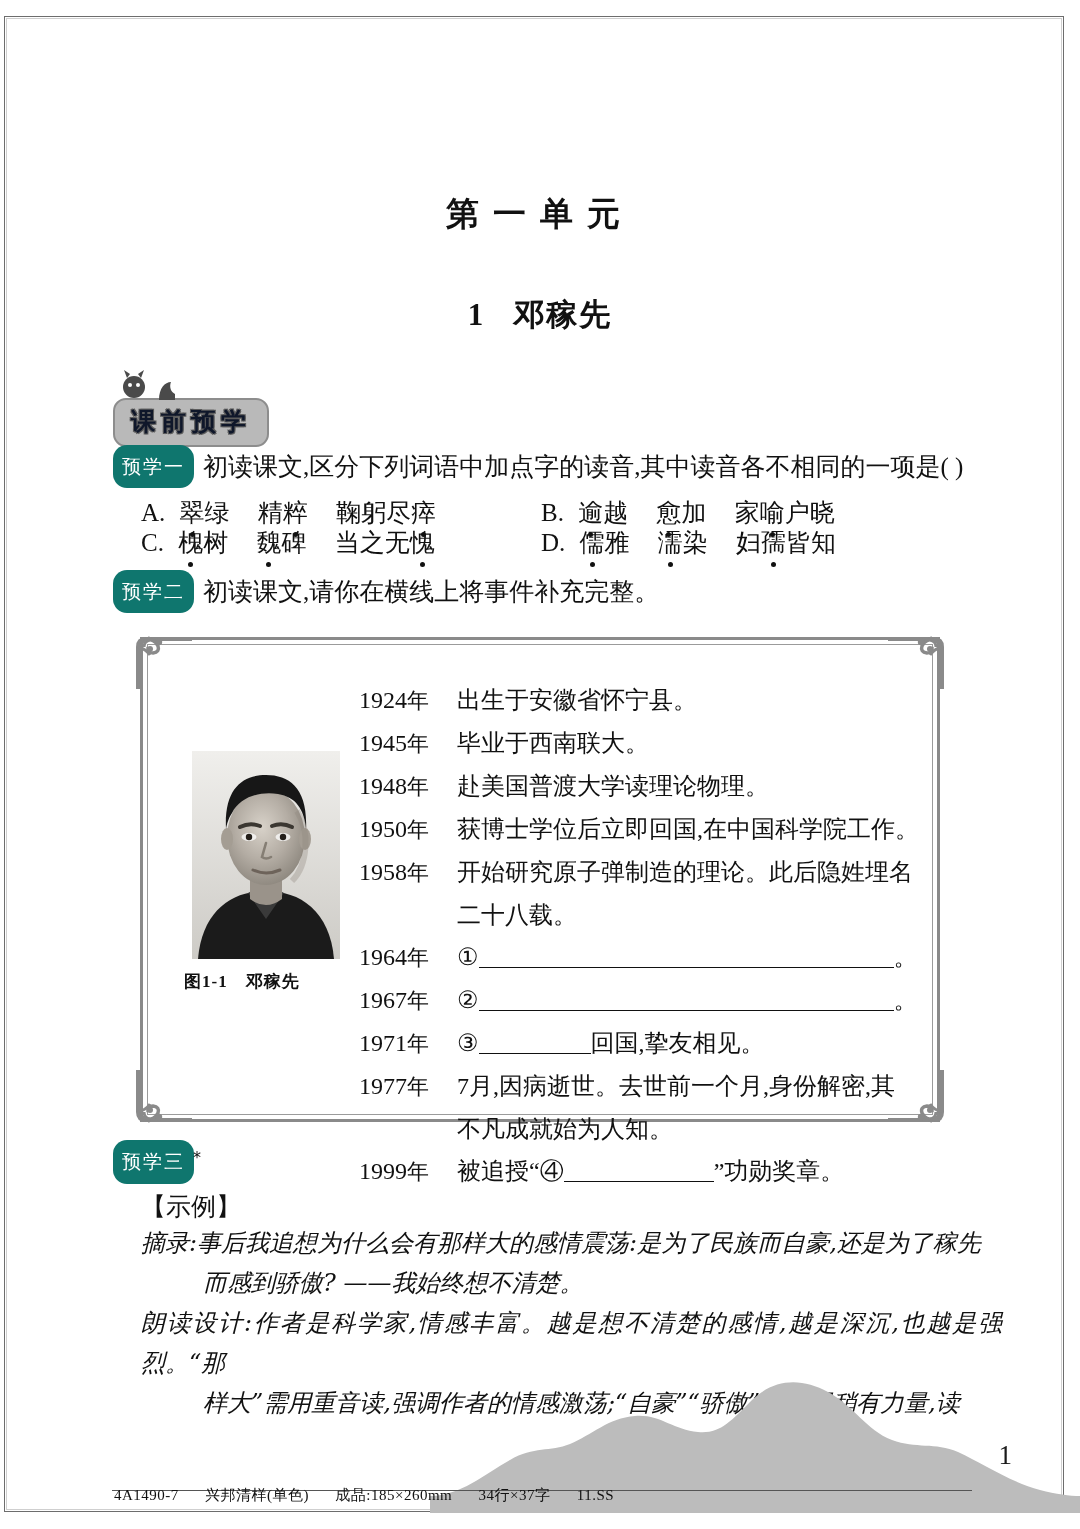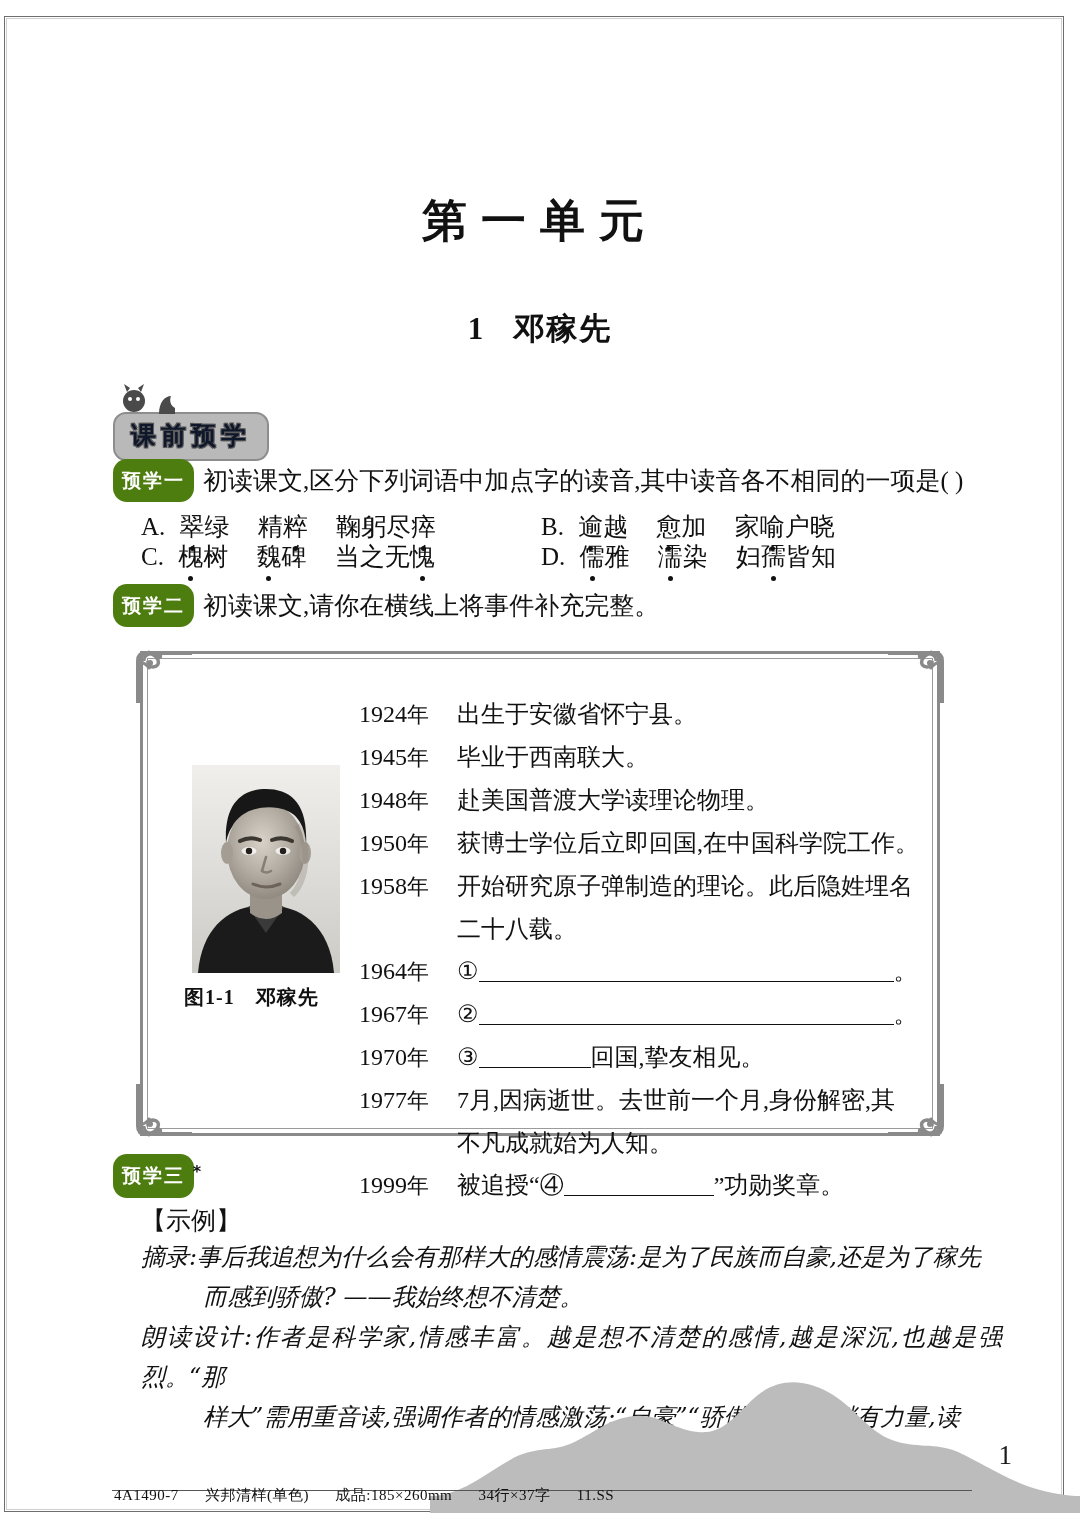--- a/index.html
+++ b/index.html
@@ -36,21 +36,21 @@
   .content {
     position: absolute;
     left: 0; top: 0;
     width: 1080px;
     height: 1529px;
   }
 
   
   .unit-title {
     text-align: center;
-    font-size: 45px;
+    font-size: 33px;
     font-weight: 700;
     letter-spacing: 14px;
     padding-top: 196px;
     line-height: 1.1;
     font-family: "DejaVu Serif", "Liberation Serif", serif;
   }
   .lesson-title {
     text-align: center;
     font-size: 31px;
     font-weight: 700;
@@ -91,25 +91,25 @@
   
   .q-block { margin-left: 113px; margin-right: 80px; }
   .q-line {
     font-size: 25px;
     line-height: 38px;
     display: flex;
     align-items: baseline;
   }
   .qbadge {
     display: inline-block;
-    background: #4d7c0f;
+    background: #0f766e;
     color: #fff;
     border-radius: 14px;
     font-size: 19px;
-    font-weight: 700;
+    font-weight: 400;
     letter-spacing: 2px;
     padding: 2px 9px 3px 9px;
     margin-right: 9px;
     white-space: nowrap;
     font-family: "DejaVu Sans", "Liberation Sans", sans-serif;
     position: relative;
     top: -2px;
   }
   .qbadge .star {
     position:absolute; right:-9px; top:-2px; color:#111; font-size:16px;
@@ -177,21 +177,21 @@
     box-sizing: border-box;
     flex: none;
   }
   .portrait {
     width: 148px;
     height: 208px;
     display: block;
     border: 0;
   }
   .fig-caption {
-    font-size: 20px;
+    font-size: 17px;
     font-weight: 700;
     margin-top: 11px;
     margin-left: -8px;
     white-space: nowrap;
     letter-spacing: 1px;
   }
 
   .timeline { flex: 1; padding-top: 28px; }
   .tl-row {
     display: flex;
@@ -480,21 +480,21 @@
           <span class="tl-year"><span>1964</span><span class="cn">年</span></span>
           <span class="tl-desc"><span>①</span><span class="blank long"></span><span>。</span></span>
         </div>
 
         <div class="tl-row">
           <span class="tl-year"><span>1967</span><span class="cn">年</span></span>
           <span class="tl-desc"><span>②</span><span class="blank long"></span><span>。</span></span>
         </div>
 
         <div class="tl-row">
-          <span class="tl-year"><span>1970</span><span class="cn">年</span></span>
+          <span class="tl-year"><span>1971</span><span class="cn">年</span></span>
           <span class="tl-desc"><span>③</span><span class="blank short"></span><span>回国,挚友相见。</span></span>
         </div>
 
         <div class="tl-row">
           <span class="tl-year"><span>1977</span><span class="cn">年</span></span>
           <span class="tl-desc">7月,因病逝世。去世前一个月,身份解密,其</span>
         </div>
         <div class="tl-cont">不凡成就始为人知。</div>
 
         <div class="tl-row">

